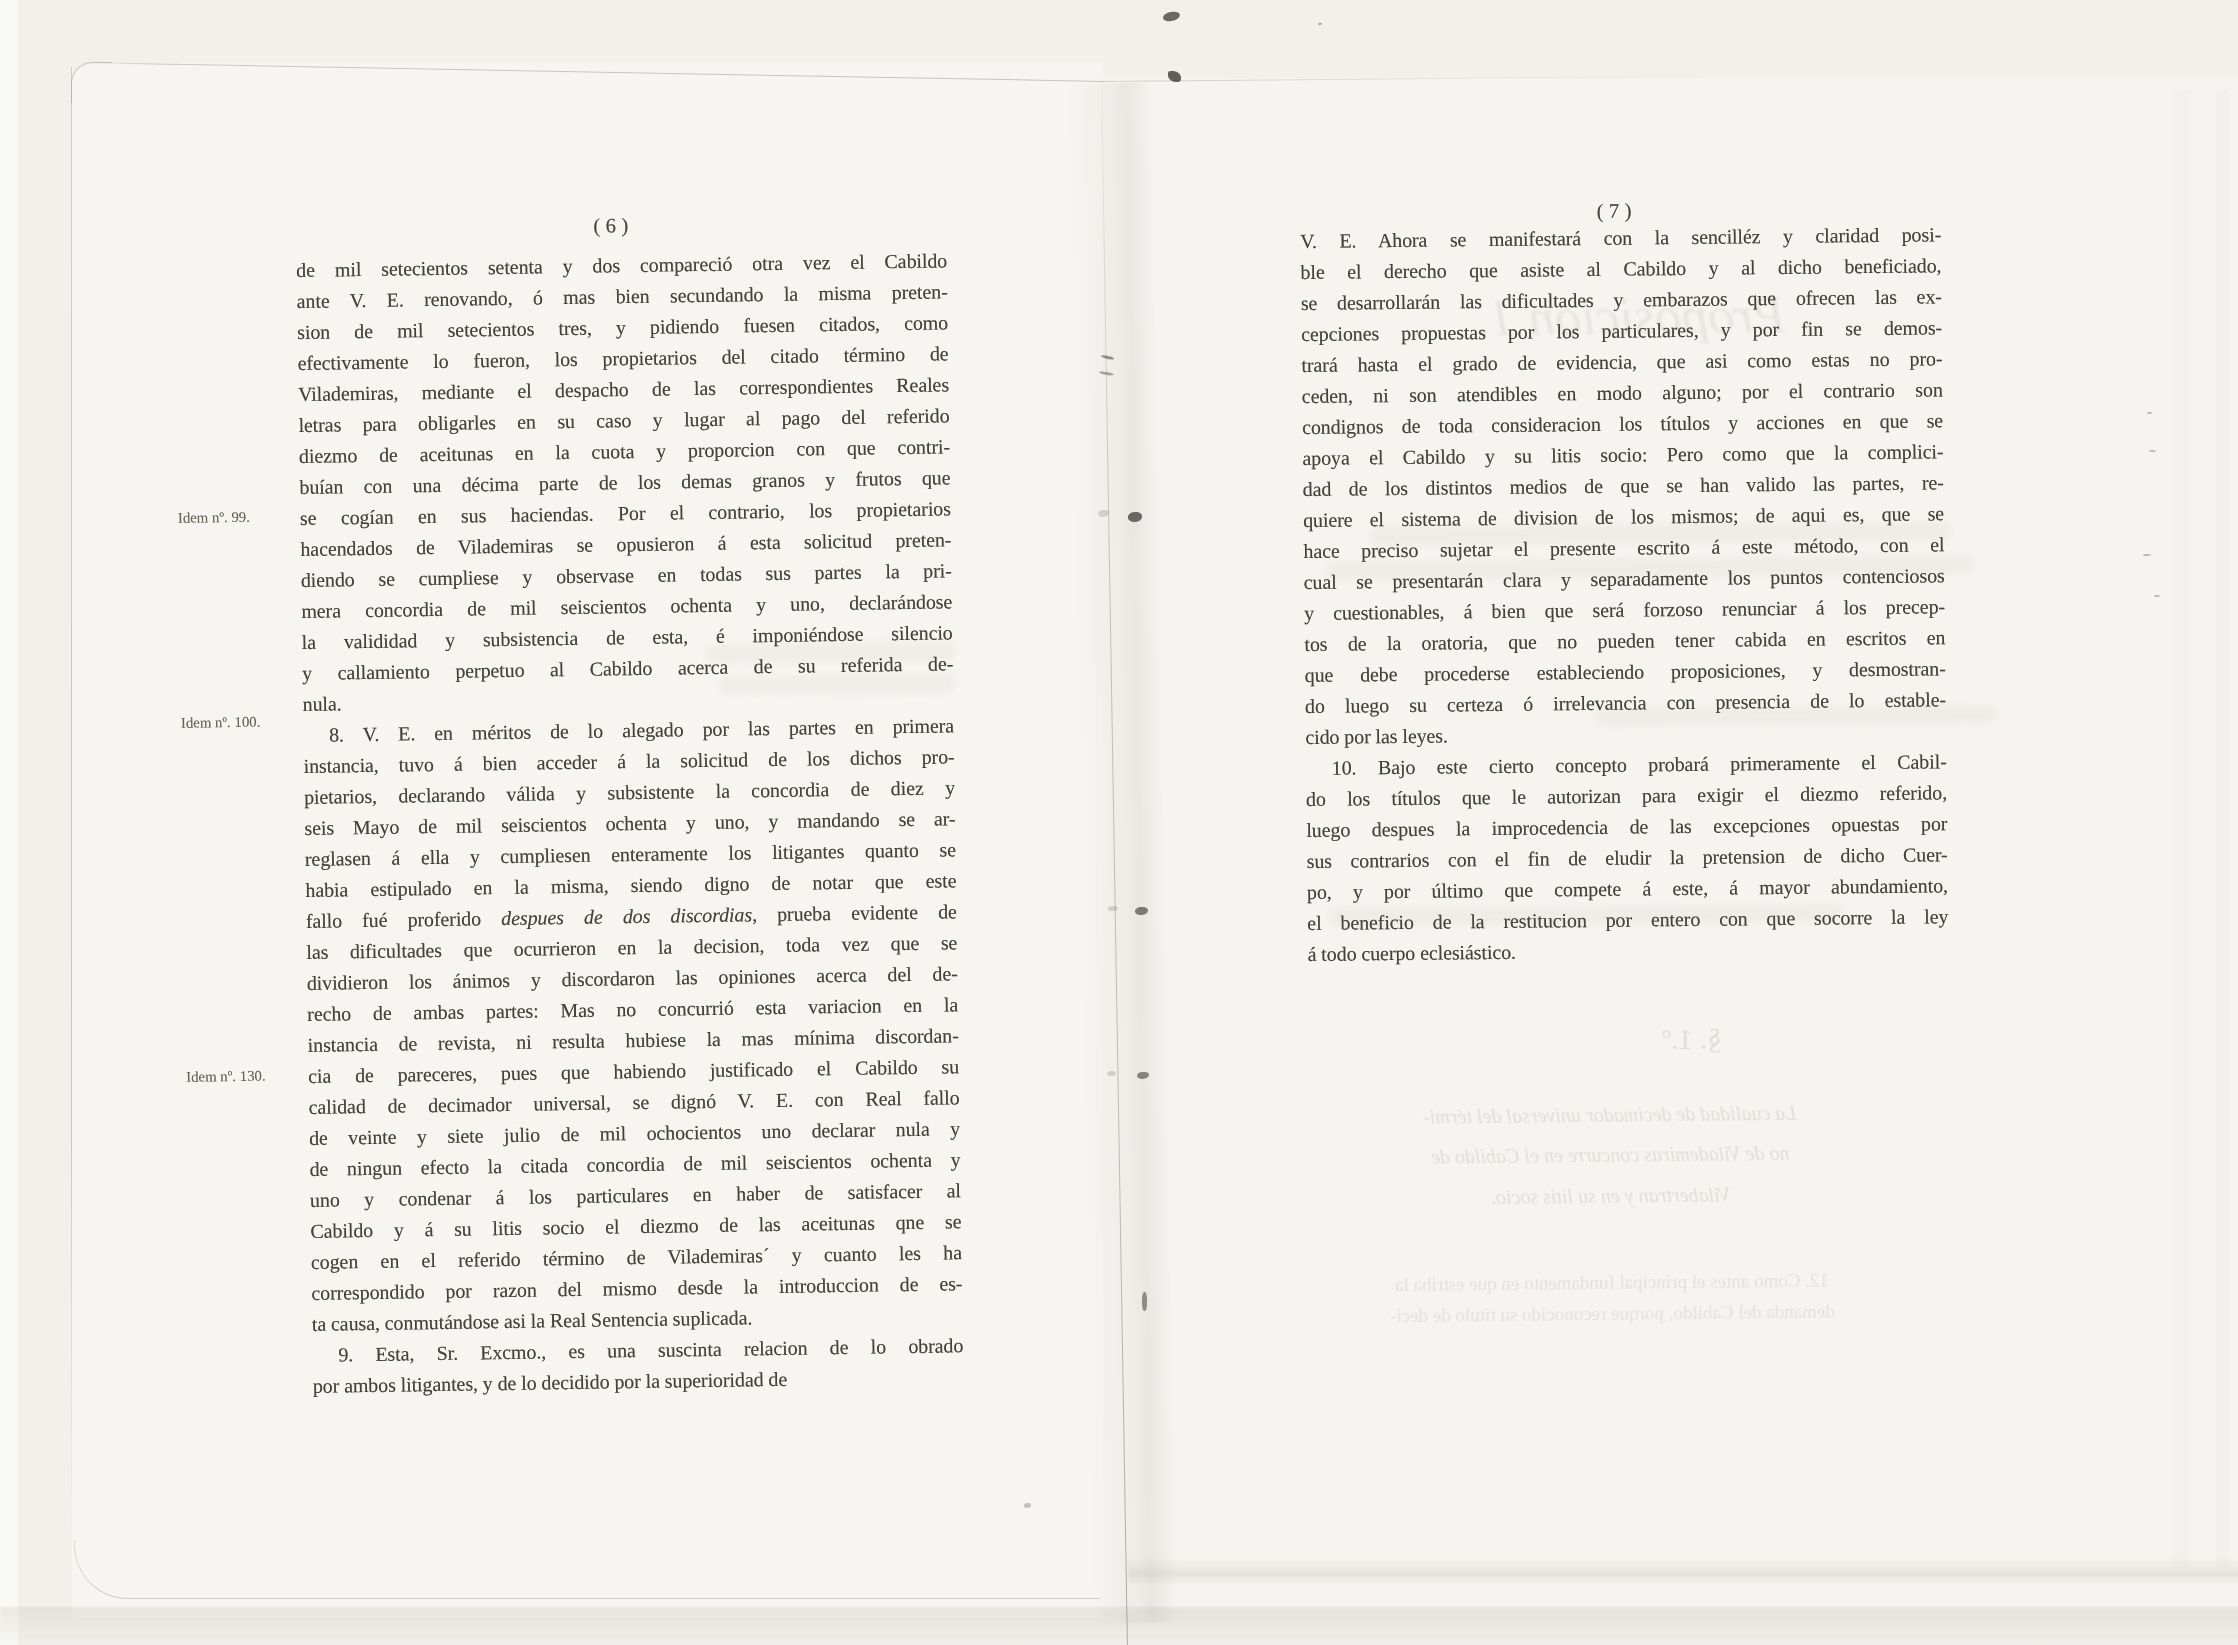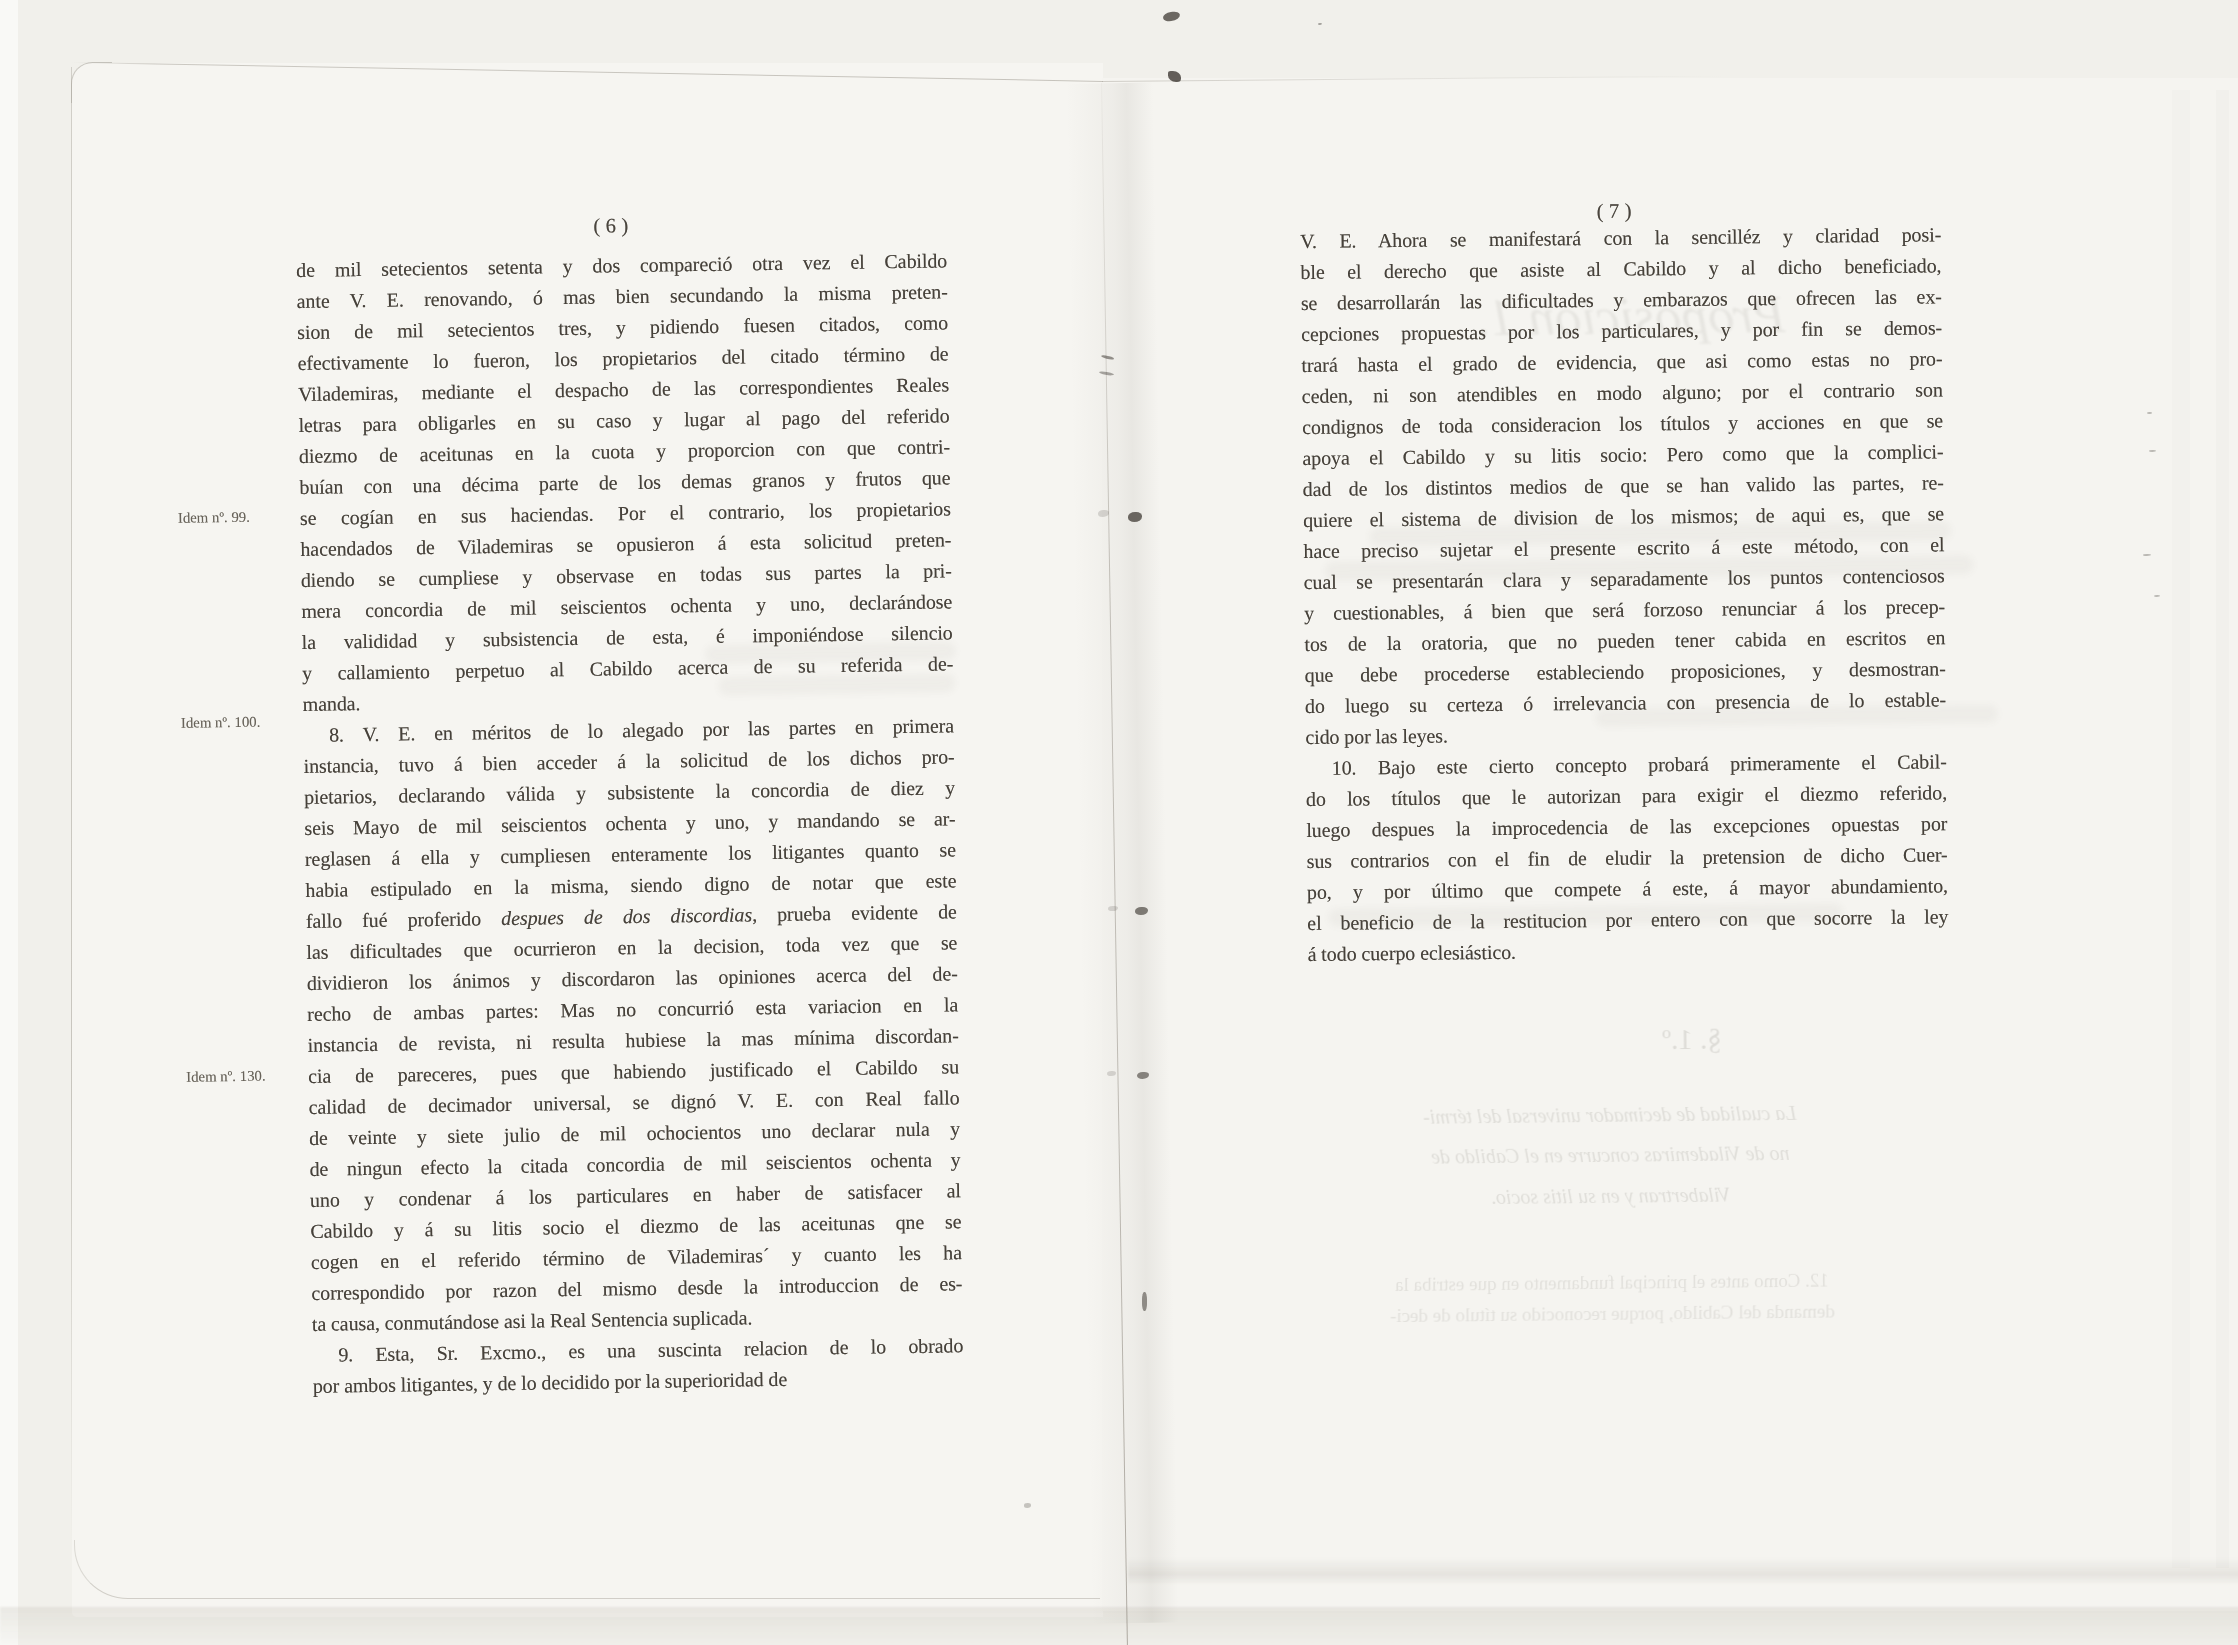--- a/index.html
+++ b/index.html
@@ -122,21 +122,21 @@
         <div class="line"><span class="seg pre">Vilademiras, mediante el despacho de las correspondientes Reales</span><span class="seg it"></span><span class="seg post"></span></div>
         <div class="line"><span class="seg pre">letras para obligarles en su caso y lugar al pago del referido</span><span class="seg it"></span><span class="seg post"></span></div>
         <div class="line"><span class="seg pre">diezmo de aceitunas en la cuota y proporcion con que contri-</span><span class="seg it"></span><span class="seg post"></span></div>
         <div class="line"><span class="seg pre">buían con una décima parte de los demas granos y frutos que</span><span class="seg it"></span><span class="seg post"></span></div>
         <div class="line"><span class="seg pre">se cogían en sus haciendas. Por el contrario, los propietarios</span><span class="seg it"></span><span class="seg post"></span></div>
         <div class="line"><span class="seg pre">hacendados de Vilademiras se opusieron á esta solicitud preten-</span><span class="seg it"></span><span class="seg post"></span></div>
         <div class="line"><span class="seg pre">diendo se cumpliese y observase en todas sus partes la pri-</span><span class="seg it"></span><span class="seg post"></span></div>
         <div class="line"><span class="seg pre">mera concordia de mil seiscientos ochenta y uno, declarándose</span><span class="seg it"></span><span class="seg post"></span></div>
         <div class="line"><span class="seg pre">la valididad y subsistencia de esta, é imponiéndose silencio</span><span class="seg it"></span><span class="seg post"></span></div>
         <div class="line"><span class="seg pre">y callamiento perpetuo al Cabildo acerca de su referida de-</span><span class="seg it"></span><span class="seg post"></span></div>
-        <div class="line end"><span class="seg pre">manda.</span><span class="seg it"></span><span class="seg post"></span></div>
+        <div class="line end"><span class="seg pre">nula.</span><span class="seg it"></span><span class="seg post"></span></div>
         <div class="line ind"><span class="seg pre">8. V. E. en méritos de lo alegado por las partes en primera</span><span class="seg it"></span><span class="seg post"></span></div>
         <div class="line"><span class="seg pre">instancia, tuvo á bien acceder á la solicitud de los dichos pro-</span><span class="seg it"></span><span class="seg post"></span></div>
         <div class="line"><span class="seg pre">pietarios, declarando válida y subsistente la concordia de diez y</span><span class="seg it"></span><span class="seg post"></span></div>
         <div class="line"><span class="seg pre">seis Mayo de mil seiscientos ochenta y uno, y mandando se ar-</span><span class="seg it"></span><span class="seg post"></span></div>
         <div class="line"><span class="seg pre">reglasen á ella y cumpliesen enteramente los litigantes quanto se</span><span class="seg it"></span><span class="seg post"></span></div>
         <div class="line"><span class="seg pre">habia estipulado en la misma, siendo digno de notar que este</span><span class="seg it"></span><span class="seg post"></span></div>
         <div class="line"><span class="seg pre">fallo fué proferido </span><span class="seg it">despues de dos discordias</span><span class="seg post">, prueba evidente de</span></div>
         <div class="line"><span class="seg pre">las dificultades que ocurrieron en la decision, toda vez que se</span><span class="seg it"></span><span class="seg post"></span></div>
         <div class="line"><span class="seg pre">dividieron los ánimos y discordaron las opiniones acerca del de-</span><span class="seg it"></span><span class="seg post"></span></div>
         <div class="line"><span class="seg pre">recho de ambas partes: Mas no concurrió esta variacion en la</span><span class="seg it"></span><span class="seg post"></span></div>

